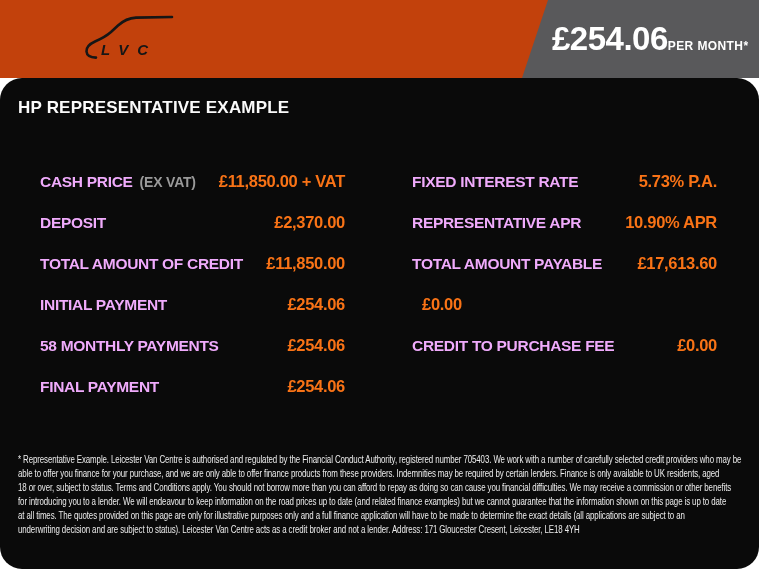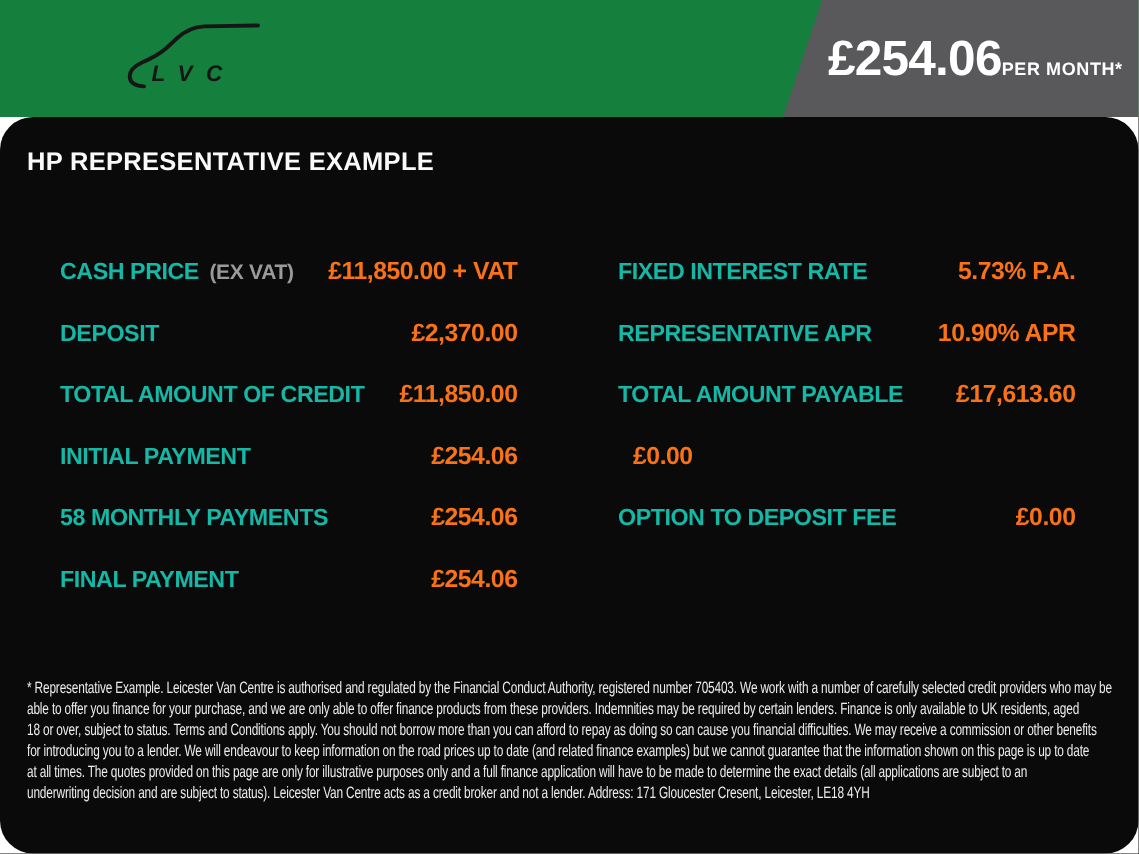--- a/index.html
+++ b/index.html
@@ -3,21 +3,21 @@
 <meta charset="utf-8">
 <style>
   html,body { margin:0; padding:0; }
   body {
     width:759px; height:569px; overflow:hidden; background:#ffffff;
     font-family:"Liberation Sans","DejaVu Sans",sans-serif;
   }
   .page { position:relative; width:759px; height:569px; }
 
   
-  .header { position:relative; height:78px; background:#15803d; }
+  .header { position:relative; height:78px; background:#c2410c; }
   .logo { position:absolute; left:83px; top:10px; width:92px; height:50px; }
   .logo svg { position:absolute; left:0; top:0; }
   .logo-text {
     position:absolute; left:18px; top:31px;
     font-style:italic; font-weight:bold; font-size:15px;
     letter-spacing:9px; color:#161616;
   }
   .banner {
     position:absolute; top:0; right:0; width:237px; height:78px;
     clip-path:polygon(26px 0, 100% 0, 100% 100%, 0 100%);
@@ -36,21 +36,21 @@
     margin:0 0 0 18px; color:#fafafa;
     font-size:17px; font-weight:bold; letter-spacing:0.2px; line-height:20px;
   }
 
   .fin-grid {
     display:grid; grid-template-columns:305px 305px;
     column-gap:67px; row-gap:23px; margin:54px 0 0 40px; width:677px;
   }
   .fin-row { display:flex; justify-content:space-between; align-items:baseline; height:18px; }
   .fin-labelwrap { display:flex; align-items:baseline; min-width:0; }
-  .fin-label { color:#14b8a6; font-weight:bold; font-size:15.5px; letter-spacing:-0.3px; white-space:nowrap; }
+  .fin-label { color:#f0abfc; font-weight:bold; font-size:15.5px; letter-spacing:-0.3px; white-space:nowrap; }
   .fin-note  { color:#9a9a9a; font-weight:bold; font-size:14px; margin-left:7px; letter-spacing:-0.2px; white-space:nowrap; }
   .fin-note:empty { display:none; }
   .fin-value { color:#f97316; font-weight:bold; font-size:16.5px; letter-spacing:-0.3px; white-space:nowrap; margin-left:10px; }
 
   .disclaimer {
     margin:57px 18px 0 18px; color:#ececec;
     font-size:11px; line-height:14px; letter-spacing:-0.15px;
     transform-origin:left top;
   }
   .disclaimer-line { white-space:nowrap; }
@@ -116,21 +116,21 @@
 
       <div class="fin-row">
         <span class="fin-value">£0.00</span>
       </div>
       <div class="fin-row">
         <span class="fin-label">58 MONTHLY PAYMENTS</span>
         <span class="fin-value">£254.06</span>
       </div>
 
       <div class="fin-row">
-        <span class="fin-label">OPTION TO DEPOSIT FEE</span>
+        <span class="fin-label">CREDIT TO PURCHASE FEE</span>
         <span class="fin-value">£0.00</span>
       </div>
       <div class="fin-row">
         <span class="fin-label">FINAL PAYMENT</span>
         <span class="fin-value">£254.06</span>
       </div>
 
     </div>
 
     <div class="disclaimer" style="transform: scaleX(0.7187);">

